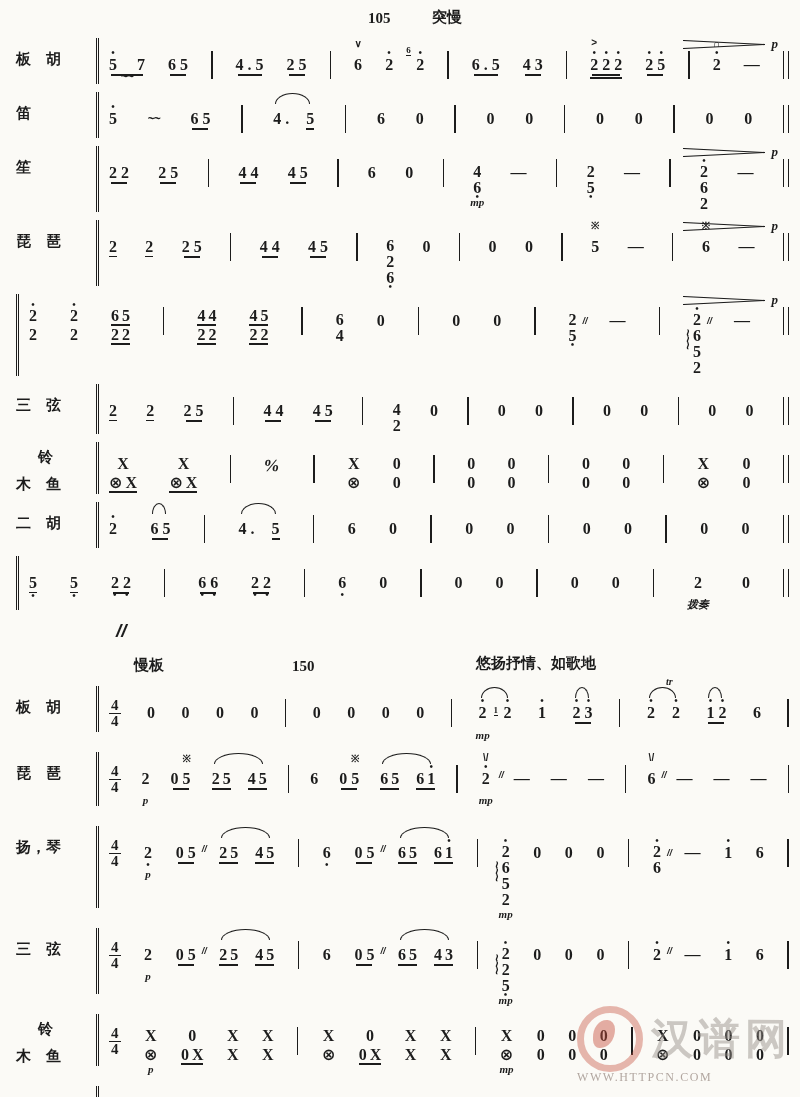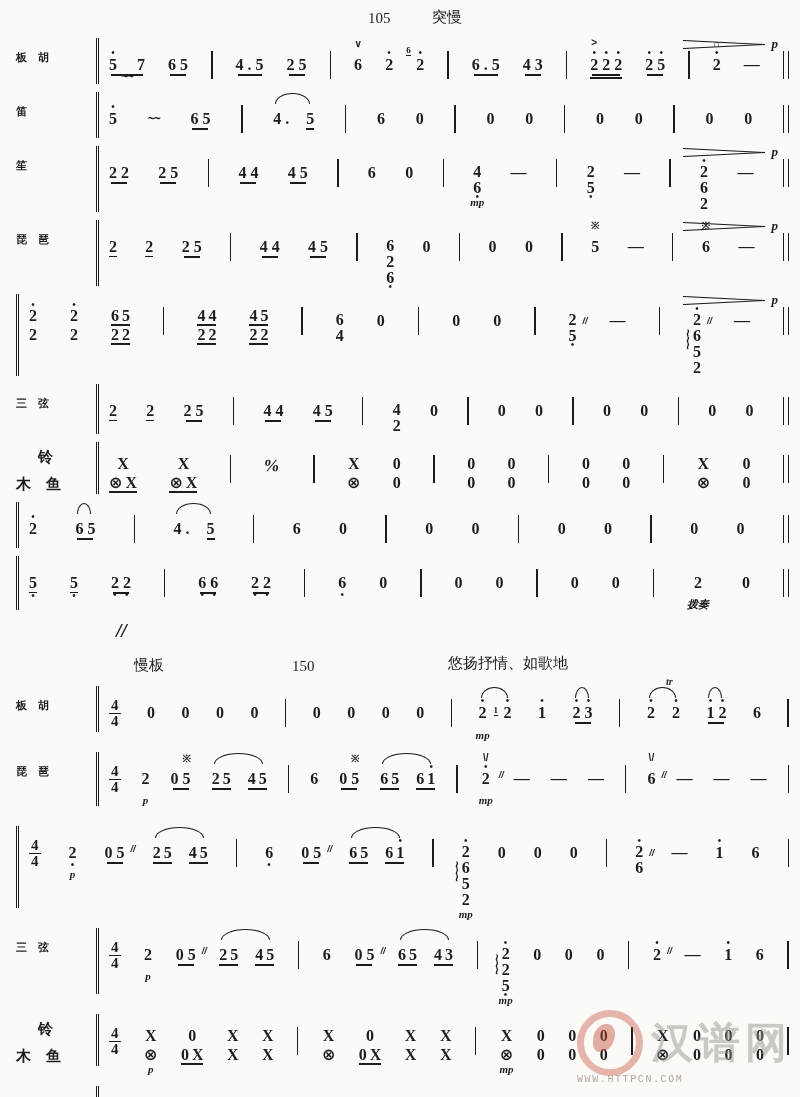--- a/index.html
+++ b/index.html
@@ -4,21 +4,21 @@
 <style>
   html,body{margin:0;padding:0}
   body{width:800px;height:1097px;background:#fbfaf6;color:#1c1c1c;
        font-family:"Liberation Sans",sans-serif;overflow:hidden;position:relative}
   #score{position:relative;padding:10px 8px 0 16px}
   .system{position:relative}
   .sys1{padding-top:28px}
   .sys2{margin-top:44px;padding-top:32px}
   .row{display:flex;margin-bottom:8px}
   .sys2 .row{margin-bottom:20px}
-  .lab{flex:0 0 80px;width:80px;font-weight:bold;font-size:11px;padding-top:12px;white-space:nowrap}
+  .lab{flex:0 0 80px;width:80px;font-weight:bold;font-size:15px;padding-top:12px;white-space:nowrap}
   .labp{flex:0 0 80px;width:80px;font-weight:bold;font-size:15px;padding-top:6px;
         display:flex;flex-direction:column;gap:8px}
   .labp .l1{padding-left:22px}
   .staff{flex:1;display:flex;justify-content:space-between;align-items:flex-start;
          border-left:3px double #1c1c1c;padding:0 3px 0 10px;position:relative;min-height:46px}
   .nm,.nm2,.cn,.mtn{font-family:"Liberation Serif","DejaVu Sans",serif;font-weight:700;font-size:16px}
   
   .tk{display:inline-flex;flex-direction:column;align-items:center;position:relative}
   .ab{height:12px;line-height:12px;font-size:10px;font-weight:700}
   .dA,.dB{height:6px;line-height:5px;font-size:10px}
@@ -68,36 +68,36 @@
   .mtn.top{border-bottom:1.6px solid #1c1c1c}
   
   .bar{width:1.4px;background:#1c1c1c;height:28px;margin-top:13px}
   .bar.end{width:4px;background:none;border-left:1.4px solid #1c1c1c;border-right:1.6px solid #1c1c1c;height:28px}
   .sim{padding-top:14px;font-size:17px;font-weight:700;transform:skewX(-8deg);
        font-family:"Liberation Serif",serif}
   
   .hp{position:absolute;right:14px;top:-2px;display:flex;align-items:center;gap:5px}
   .hpl{font-style:italic;font-weight:700;font-size:13px;font-family:"Liberation Serif",serif}
   
-  .ann{position:absolute;font-weight:400;font-size:15px;white-space:nowrap}
+  .ann{position:absolute;font-weight:700;font-size:15px;white-space:nowrap}
   .sys1 .ann-rehearsal{left:352px;top:0;font-family:"Liberation Serif",serif}
   .sys1 .ann-tempo{left:416px;top:-2px}
   .sys2 .ann-caesura{left:100px;top:-34px;font-size:19px;font-style:italic}
   .sys2 .ann-tempo{left:118px;top:2px}
   .sys2 .ann-rehearsal{left:276px;top:4px;font-family:"Liberation Serif",serif}
-  .sys2 .ann-expression{left:432px;top:0}
+  .sys2 .ann-expression{left:460px;top:0}
   
   .wm{position:absolute;right:8px;bottom:12px;display:flex;flex-direction:column;align-items:flex-start}
   .wm-row{display:flex;align-items:center;gap:8px}
   .wm-logo{width:52px;height:52px;border-radius:50%;border:7px solid rgba(198,78,60,.40);position:relative}
   .wm-logo::after{content:"";position:absolute;left:9px;top:7px;width:22px;height:28px;
        background:rgba(198,78,60,.45);border-radius:65% 35% 70% 30%}
   .wm-site{font-size:42px;font-weight:700;color:rgba(150,144,138,.48);letter-spacing:5px}
-  .wm-url{font-size:10px;color:rgba(165,152,145,.85);letter-spacing:1.6px;margin-top:-2px;
-       font-family:Liberation Mono, monospace}
+  .wm-url{font-size:12px;color:rgba(165,152,145,.85);letter-spacing:1.6px;margin-top:-2px;
+       font-family:Liberation Serif, serif}
 </style>
 </head>
 <body>
 
 <div id="score">
     <div class="system sys1">
       <span class="ann ann-rehearsal">105</span>
       <span class="ann ann-tempo">突慢</span>
       <div class="row">
         <span class="lab">板　胡</span>
@@ -882,20 +882,21 @@
             <span class="cn">⊗</span>
           </div>
           <div class="v2">
             <span class="cn">0</span>
             <span class="cn">0</span>
           </div>
           <div class="bar end"></div>
         </div>
       </div>
       <div class="row">
+        <span class="lab">二　胡</span>
         <div class="staff">
           <span class="tk">
             <span class="ab"></span>
             <span class="dA">•</span>
             <span class="nm">2</span>
             <span class="dB"></span>
           </span>
           <div class="gp gu1 arc">
             <div class="gr">
               <span class="bt">
@@ -1398,20 +1399,21 @@
           <span class="tk">
             <span class="ab"></span>
             <span class="dA"></span>
             <span class="nm">—</span>
             <span class="dB"></span>
           </span>
           <div class="bar"></div>
         </div>
       </div>
       <div class="row">
+        <span class="lab">扬，琴</span>
         <div class="staff">
           <div class="mt">
             <span class="mtn top">4</span>
             <span class="mtn">4</span>
           </div>
           <span class="tk">
             <span class="ab"></span>
             <span class="dA"></span>
             <span class="nm">2</span>
             <span class="dB">•</span>

